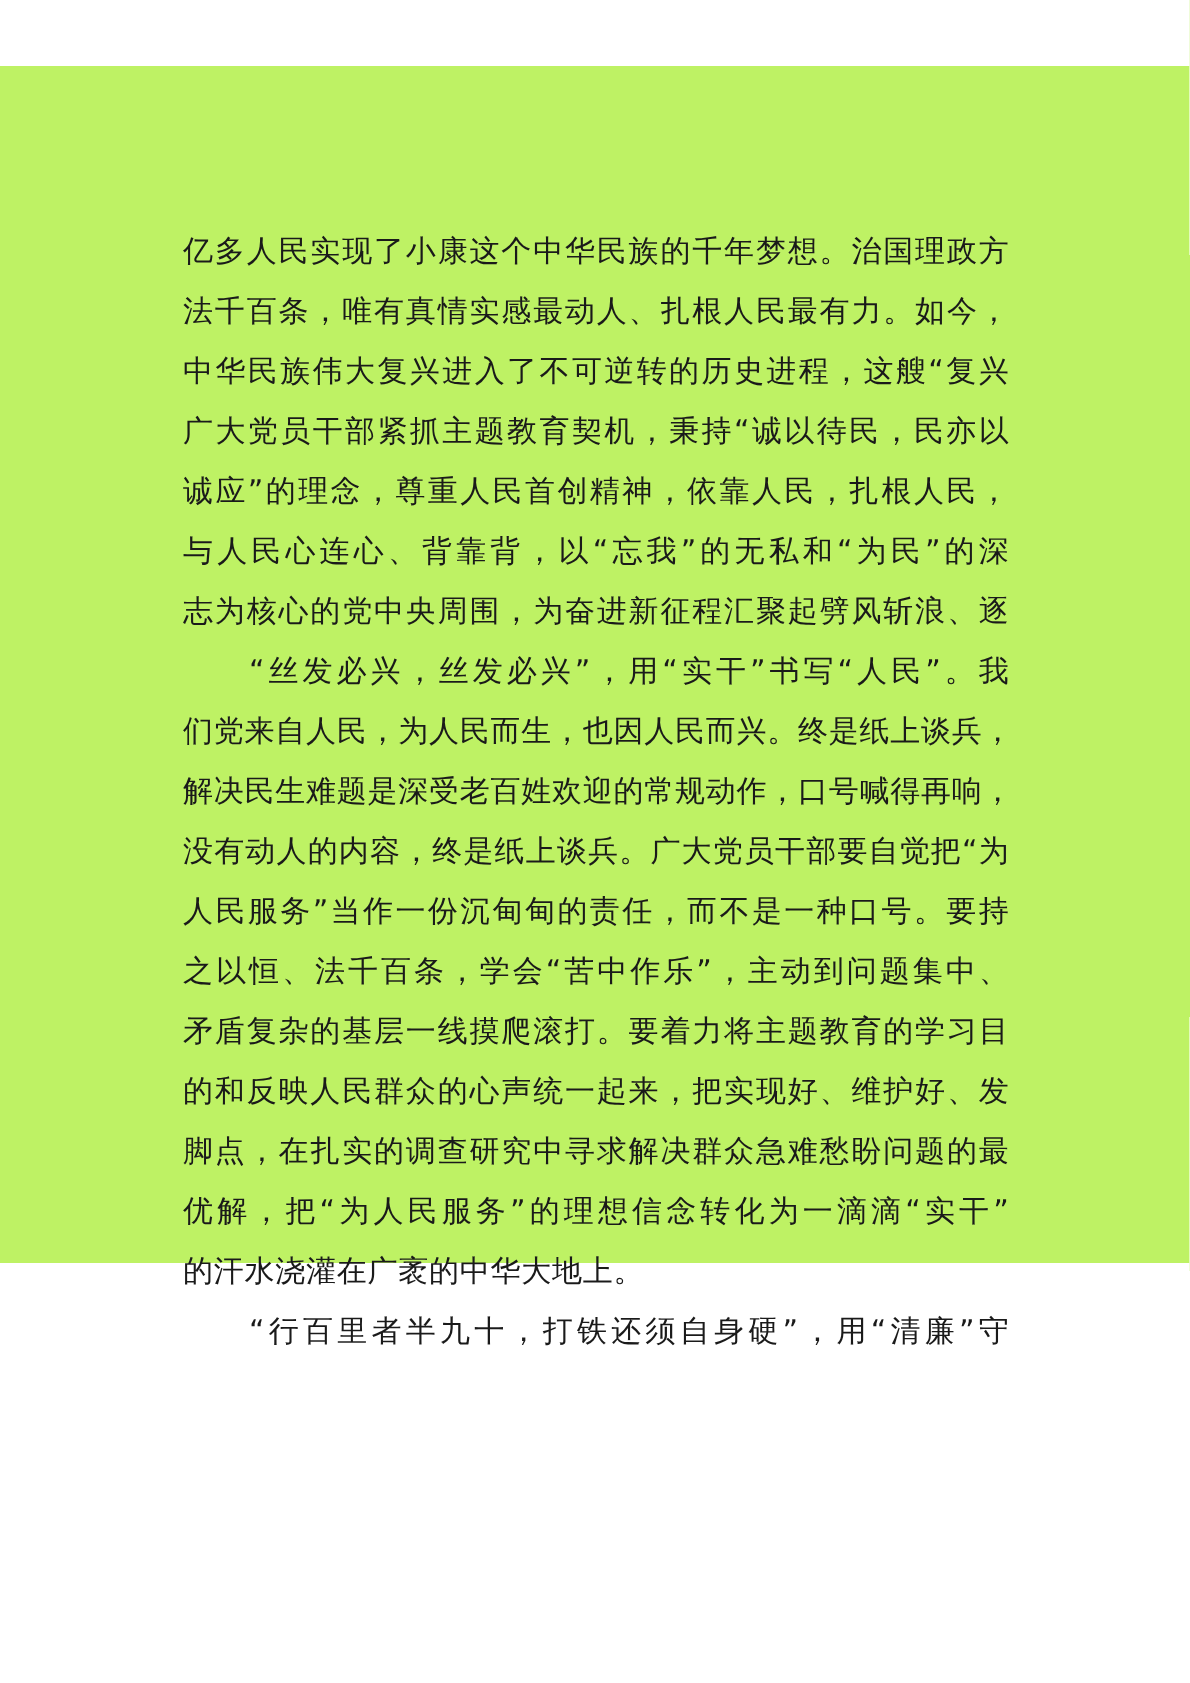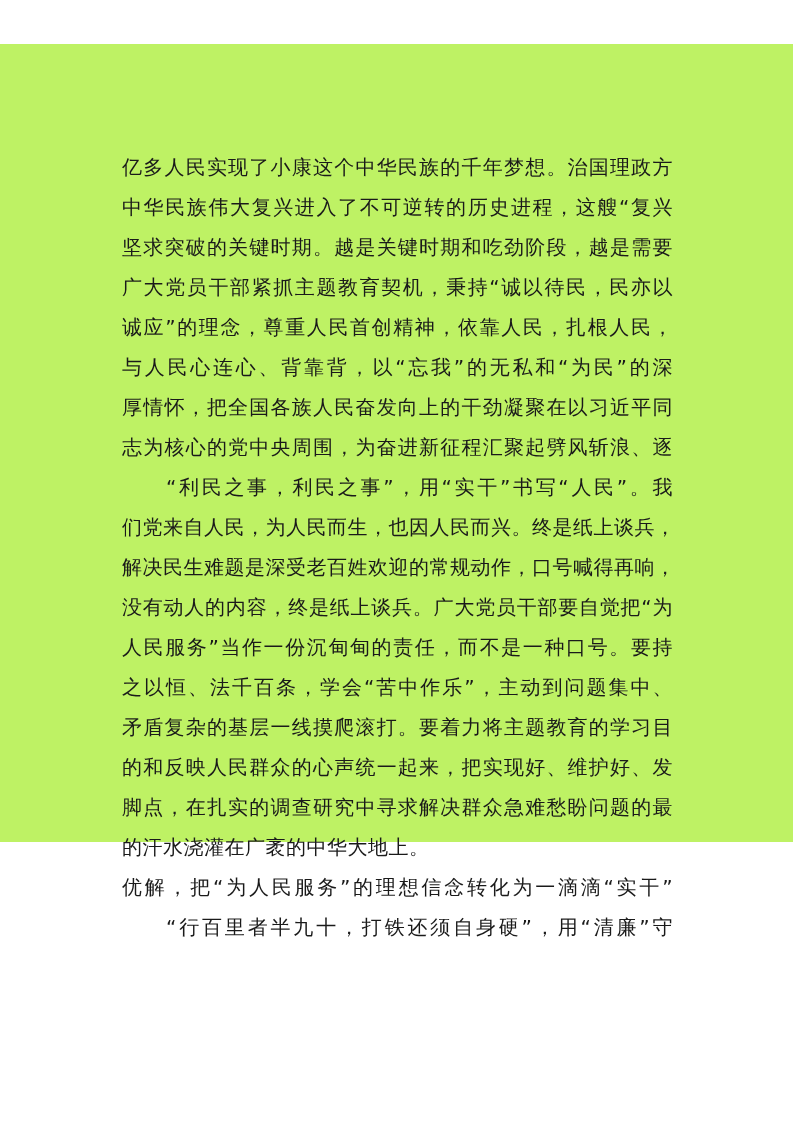--- a/index.html
+++ b/index.html
@@ -23,35 +23,34 @@
   .line.last { text-align-last: left; }
   .line.indent { padding-left: 44px; }
 </style>
 </head>
 <body>
 
 <div class="page">
   <div class="content">
 
     <div class="line">亿多人民实现了小康这个中华民族的千年梦想。治国理政方</div>
+    <div class="line">法千百条，唯有真情实感最动人、扎根人民最有力。如今，</div>
     <div class="line">中华民族伟大复兴进入了不可逆转的历史进程，这艘“复兴</div>
-    <div class="line">坚求突破的关键时期。越是关键时期和吃劲阶段，越是需要</div>
     <div class="line">广大党员干部紧抓主题教育契机，秉持“诚以待民，民亦以</div>
     <div class="line">诚应”的理念，尊重人民首创精神，依靠人民，扎根人民，</div>
     <div class="line">与人民心连心、背靠背，以“忘我”的无私和“为民”的深</div>
-    <div class="line">厚情怀，把全国各族人民奋发向上的干劲凝聚在以习近平同</div>
     <div class="line">志为核心的党中央周围，为奋进新征程汇聚起劈风斩浪、逐</div>
 
-    <div class="line indent">“利民之事，利民之事”，用“实干”书写“人民”。我</div>
+    <div class="line indent">“丝发必兴，丝发必兴”，用“实干”书写“人民”。我</div>
     <div class="line">们党来自人民，为人民而生，也因人民而兴。终是纸上谈兵，</div>
     <div class="line">解决民生难题是深受老百姓欢迎的常规动作，口号喊得再响，</div>
     <div class="line">没有动人的内容，终是纸上谈兵。广大党员干部要自觉把“为</div>
     <div class="line">人民服务”当作一份沉甸甸的责任，而不是一种口号。要持</div>
     <div class="line">之以恒、法千百条，学会“苦中作乐”，主动到问题集中、</div>
     <div class="line">矛盾复杂的基层一线摸爬滚打。要着力将主题教育的学习目</div>
     <div class="line">的和反映人民群众的心声统一起来，把实现好、维护好、发</div>
     <div class="line">脚点，在扎实的调查研究中寻求解决群众急难愁盼问题的最</div>
+    <div class="line">优解，把“为人民服务”的理想信念转化为一滴滴“实干”</div>
     <div class="line last">的汗水浇灌在广袤的中华大地上。</div>
-    <div class="line">优解，把“为人民服务”的理想信念转化为一滴滴“实干”</div>
 
     <div class="line indent">“行百里者半九十，打铁还须自身硬”，用“清廉”守</div>
   </div>
 </div>
 
 </body></html>

